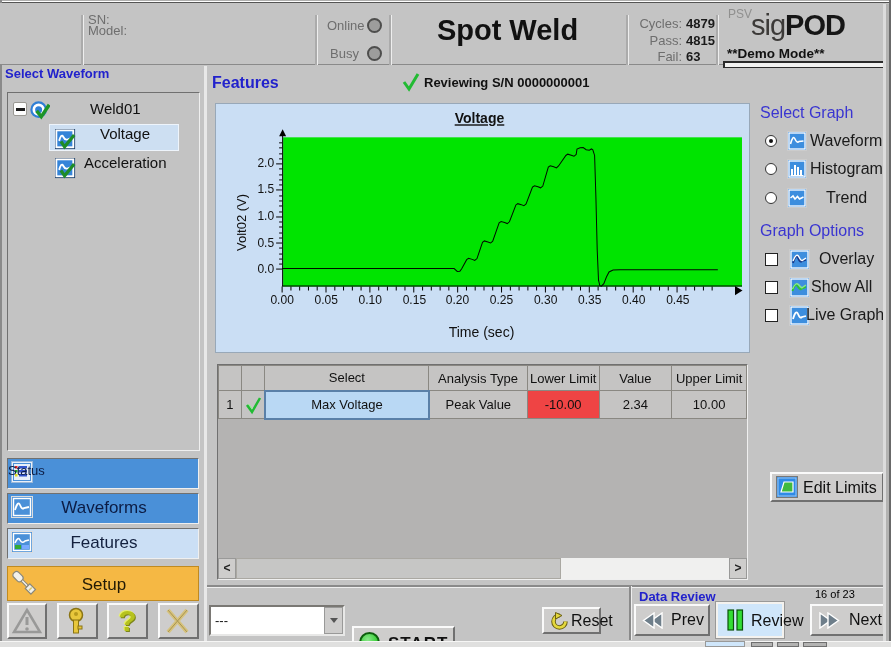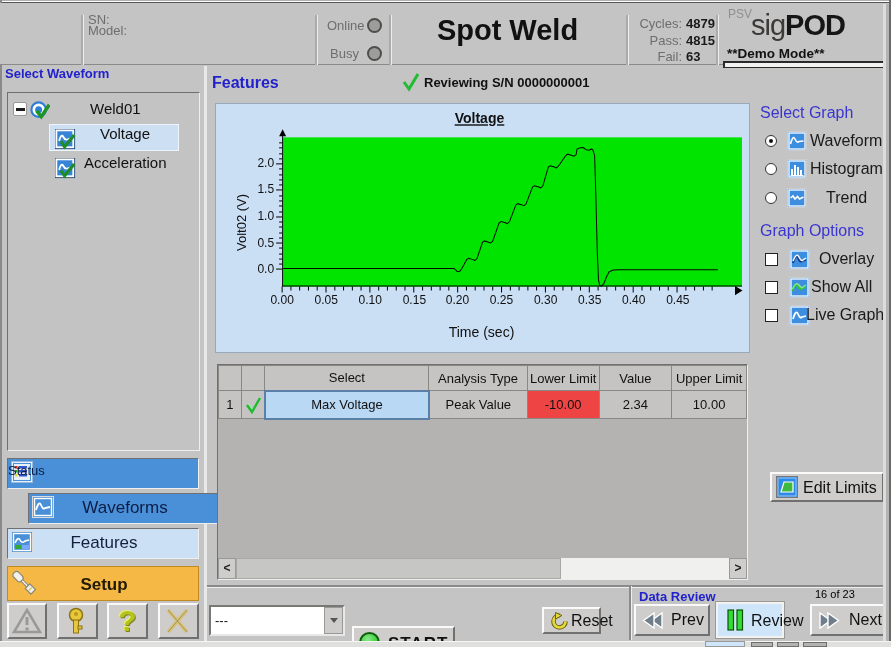--- a/index.html
+++ b/index.html
@@ -74,39 +74,39 @@
       <rect x="2.5" y="2.5" width="17" height="17" fill="none" stroke="#4a90d8"></rect>
       <rect x="4" y="5" width="2.5" height="2.5" fill="#d22"></rect>
       <rect x="4" y="9" width="2.5" height="2.5" fill="#2a2"></rect>
       <rect x="4" y="13" width="2.5" height="2.5" fill="#dd2"></rect>
       <rect x="8" y="5" width="8" height="2.5" fill="#35c"></rect>
       <rect x="8" y="9" width="8" height="2.5" fill="#35c"></rect>
       <rect x="8" y="13" width="8" height="2.5" fill="#35c"></rect>
     </svg>
   <div class="abs" style="left:0;top:4px;width:192px;text-align:left;font-size:13px;color:#0c1c44;">Status</div>
 </div>
-<div class="abs" style="left:7px;top:493px;width:192px;height:31px;background:#4a90d8;border:1px solid #efefef;border-top-color:#707070;border-left-color:#707070;margin-left:21px;">
+<div class="abs" style="left:7px;top:493px;width:192px;height:31px;background:#4a90d8;border:1px solid #efefef;border-top-color:#707070;border-left-color:#707070;">
   <svg class="abs" style="left:3px;top:2px;" width="22" height="22" viewBox="0 0 22 22">
       <rect x="0.5" y="0.5" width="21" height="21" fill="#4a90d8" stroke="#ddd"></rect>
       <rect x="2.5" y="2.5" width="17" height="17" fill="none" stroke="#fff" stroke-width="1.4"></rect>
       <path d="M4 14 Q7 4 9 9 T13 12 L18 11" fill="none" stroke="#fff" stroke-width="1.8"></path>
     </svg>
   <div class="abs" style="left:0;top:4px;width:192px;text-align:center;font-size:17px;color:#0c1c44;">Waveforms</div>
 </div>
 <div class="abs" style="left:7px;top:528px;width:192px;height:31px;background:#cbdff5;border:1px solid #efefef;border-top-color:#707070;border-left-color:#707070;">
   <svg class="abs" style="left:3px;top:2px;" width="22" height="22" viewBox="0 0 22 22">
       <rect x="0.5" y="0.5" width="21" height="21" fill="#4a90d8" stroke="#ddd"></rect>
       <rect x="2.5" y="2.5" width="17" height="17" fill="none" stroke="#fff" stroke-width="1.4"></rect>
       <path d="M4 12 Q7 5 9 9 T14 10 L18 9" fill="none" stroke="#fff" stroke-width="1.6"></path>
       <rect x="4" y="14" width="6" height="4" fill="#3a3"></rect>
       <rect x="11" y="14" width="7" height="4" fill="#7af"></rect>
     </svg>
   <div class="abs" style="left:0;top:4px;width:192px;text-align:center;font-size:17px;color:#13213f;">Features</div>
 </div>
-<div class="abs" style="left:7px;top:566px;width:192px;height:35px;background:#f5b844;border:1px solid #c08a20;font-weight:bold;">
+<div class="abs" style="left:7px;top:566px;width:192px;height:35px;background:#f5b844;border:1px solid #c08a20;">
   <svg class="abs" style="left:2px;top:1px;" width="34" height="34" viewBox="0 0 34 34">
     <g transform="rotate(-45 14 16)">
       <rect x="11.5" y="1" width="7" height="11" rx="3" fill="#f3f1ea" stroke="#8a887a" stroke-width="1.2"></rect>
       <rect x="13.8" y="12" width="2.4" height="8" fill="#f3f1ea" stroke="#8a887a" stroke-width="1"></rect>
       <rect x="11.8" y="20" width="6.4" height="8" fill="#f3f1ea" stroke="#8a887a" stroke-width="1.2"></rect>
       <line x1="13" y1="24" x2="17" y2="24" stroke="#d8c86a" stroke-width="1.5"></line>
     </g>
   </svg>
   <div class="abs" style="left:0;top:8px;width:192px;text-align:center;font-size:17px;color:#231a05;">Setup</div>
 </div>

